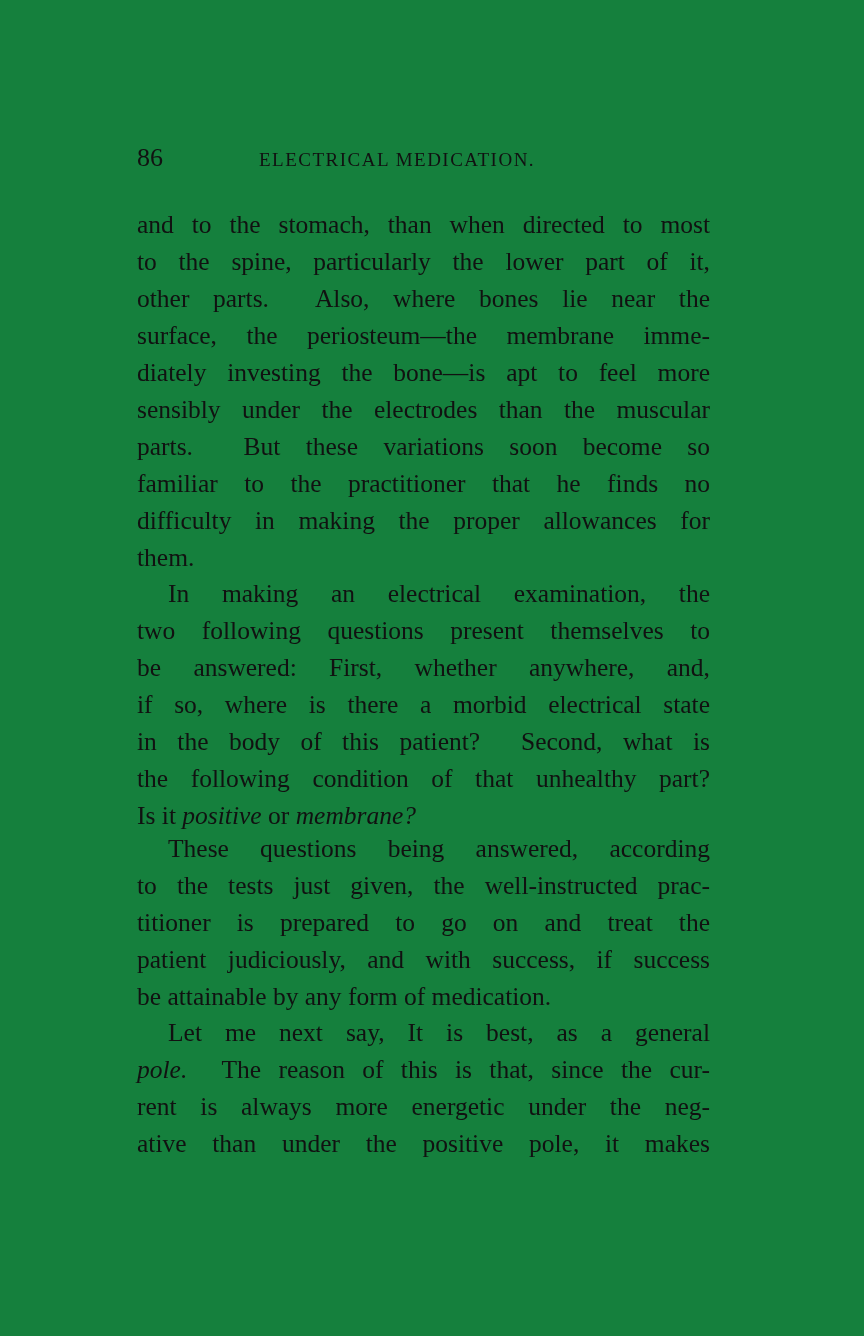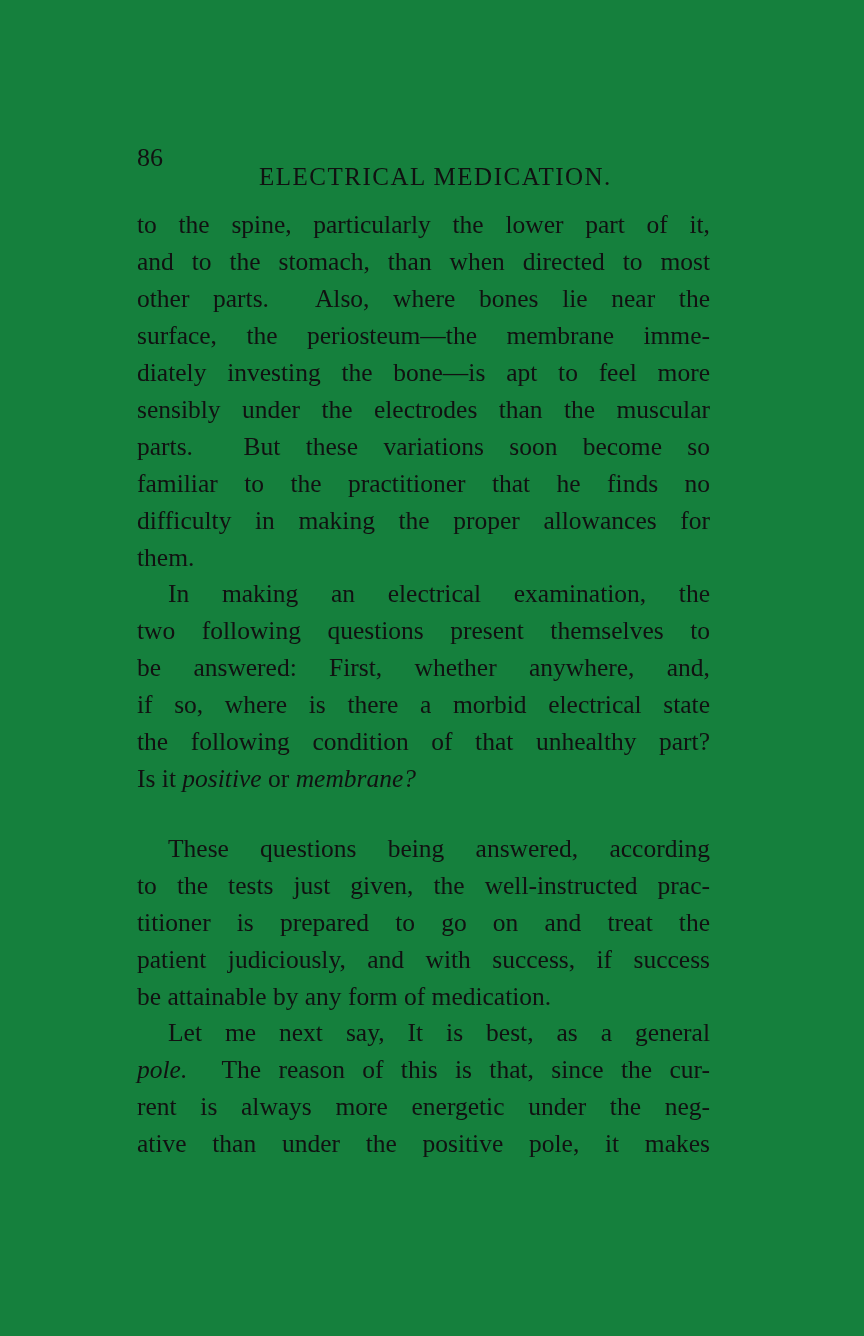--- a/index.html
+++ b/index.html
@@ -1,21 +1,21 @@
 <!DOCTYPE html>
 <html><head>
 <meta charset="utf-8">
 <style>
   html, body { margin:0; padding:0; background:#ffffff; }
   body { width:864px; height:1336px; position:relative; overflow:hidden;
          font-family:"Liberation Serif","DejaVu Serif",serif; color:#111; }
   .page { position:absolute; left:0; top:0; width:864px; height:1336px; background:#15803d; }
   .header { position:absolute; top:143px; left:137px; width:573px; height:32px; }
   .pagenum { position:absolute; left:0; top:0; font-size:26px; letter-spacing:0px; }
-  .running { position:absolute; left:122px; top:20px; font-size:25px; letter-spacing:1.5px; }
+  .running { position:absolute; left:122px; top:6px; font-size:19px; letter-spacing:1.5px; }
   .text { position:absolute; left:137px; width:573px; }
   .line { height:37px; line-height:37px; font-size:25.5px; text-align:justify;
           text-align-last:justify; white-space:nowrap; overflow:visible; display:block; }
   .line.last { text-align-last:left; }
   .line.indent { padding-left:31px; }
   .line span.it { font-style:italic; }
   #p1 { top:206px; }
   #p2 { top:575px; }
   #p3 { top:830px; }
   #p4 { top:1014px; }
@@ -24,37 +24,38 @@
 <body>
 
 <div class="page">
 
   <div class="header">
     <span class="pagenum">86</span>
     <span class="running">ELECTRICAL MEDICATION.</span>
   </div>
 
   <div class="text" id="p1">
+    <span class="line" style="white-space: pre;">and to the stomach, than when directed to most</span>
     <span class="line" style="white-space: pre;">to the spine, particularly the lower part of it,</span>
-    <span class="line" style="white-space: pre;">and to the stomach, than when directed to most</span>
     <span class="line" style="white-space: pre;">other parts.  Also, where bones lie near the</span>
     <span class="line" style="white-space: pre;">surface, the periosteum—the membrane imme-</span>
     <span class="line" style="white-space: pre;">diately investing the bone—is apt to feel more</span>
     <span class="line" style="white-space: pre;">sensibly under the electrodes than the muscular</span>
     <span class="line" style="white-space: pre;">parts.  But these variations soon become so</span>
     <span class="line" style="white-space: pre;">familiar to the practitioner that he finds no</span>
     <span class="line" style="white-space: pre;">difficulty in making the proper allowances for</span>
     <span class="line last" style="white-space: pre;">them.</span>
   </div>
 
   <div class="text" id="p2">
     <span class="line indent" style="white-space: pre;">In making an electrical examination, the</span>
     <span class="line" style="white-space: pre;">two following questions present themselves to</span>
     <span class="line" style="white-space: pre;">be answered: First, whether anywhere, and,</span>
     <span class="line" style="white-space: pre;">if so, where is there a morbid electrical state</span>
+    <span class="line" style="white-space: pre;">in the body of this patient?  Second, what is</span>
     <span class="line" style="white-space: pre;">the following condition of that unhealthy part?</span>
     <span class="line last" style="white-space: pre;"><span>Is it </span><span class="it">positive</span><span> or </span><span class="it">membrane?</span></span>
   </div>
 
   <div class="text" id="p3">
     <span class="line indent" style="white-space: pre;">These questions being answered, according</span>
     <span class="line" style="white-space: pre;">to the tests just given, the well-instructed prac-</span>
     <span class="line" style="white-space: pre;">titioner is prepared to go on and treat the</span>
     <span class="line" style="white-space: pre;">patient judiciously, and with success, if success</span>
     <span class="line last" style="white-space: pre;">be attainable by any form of medication.</span>

